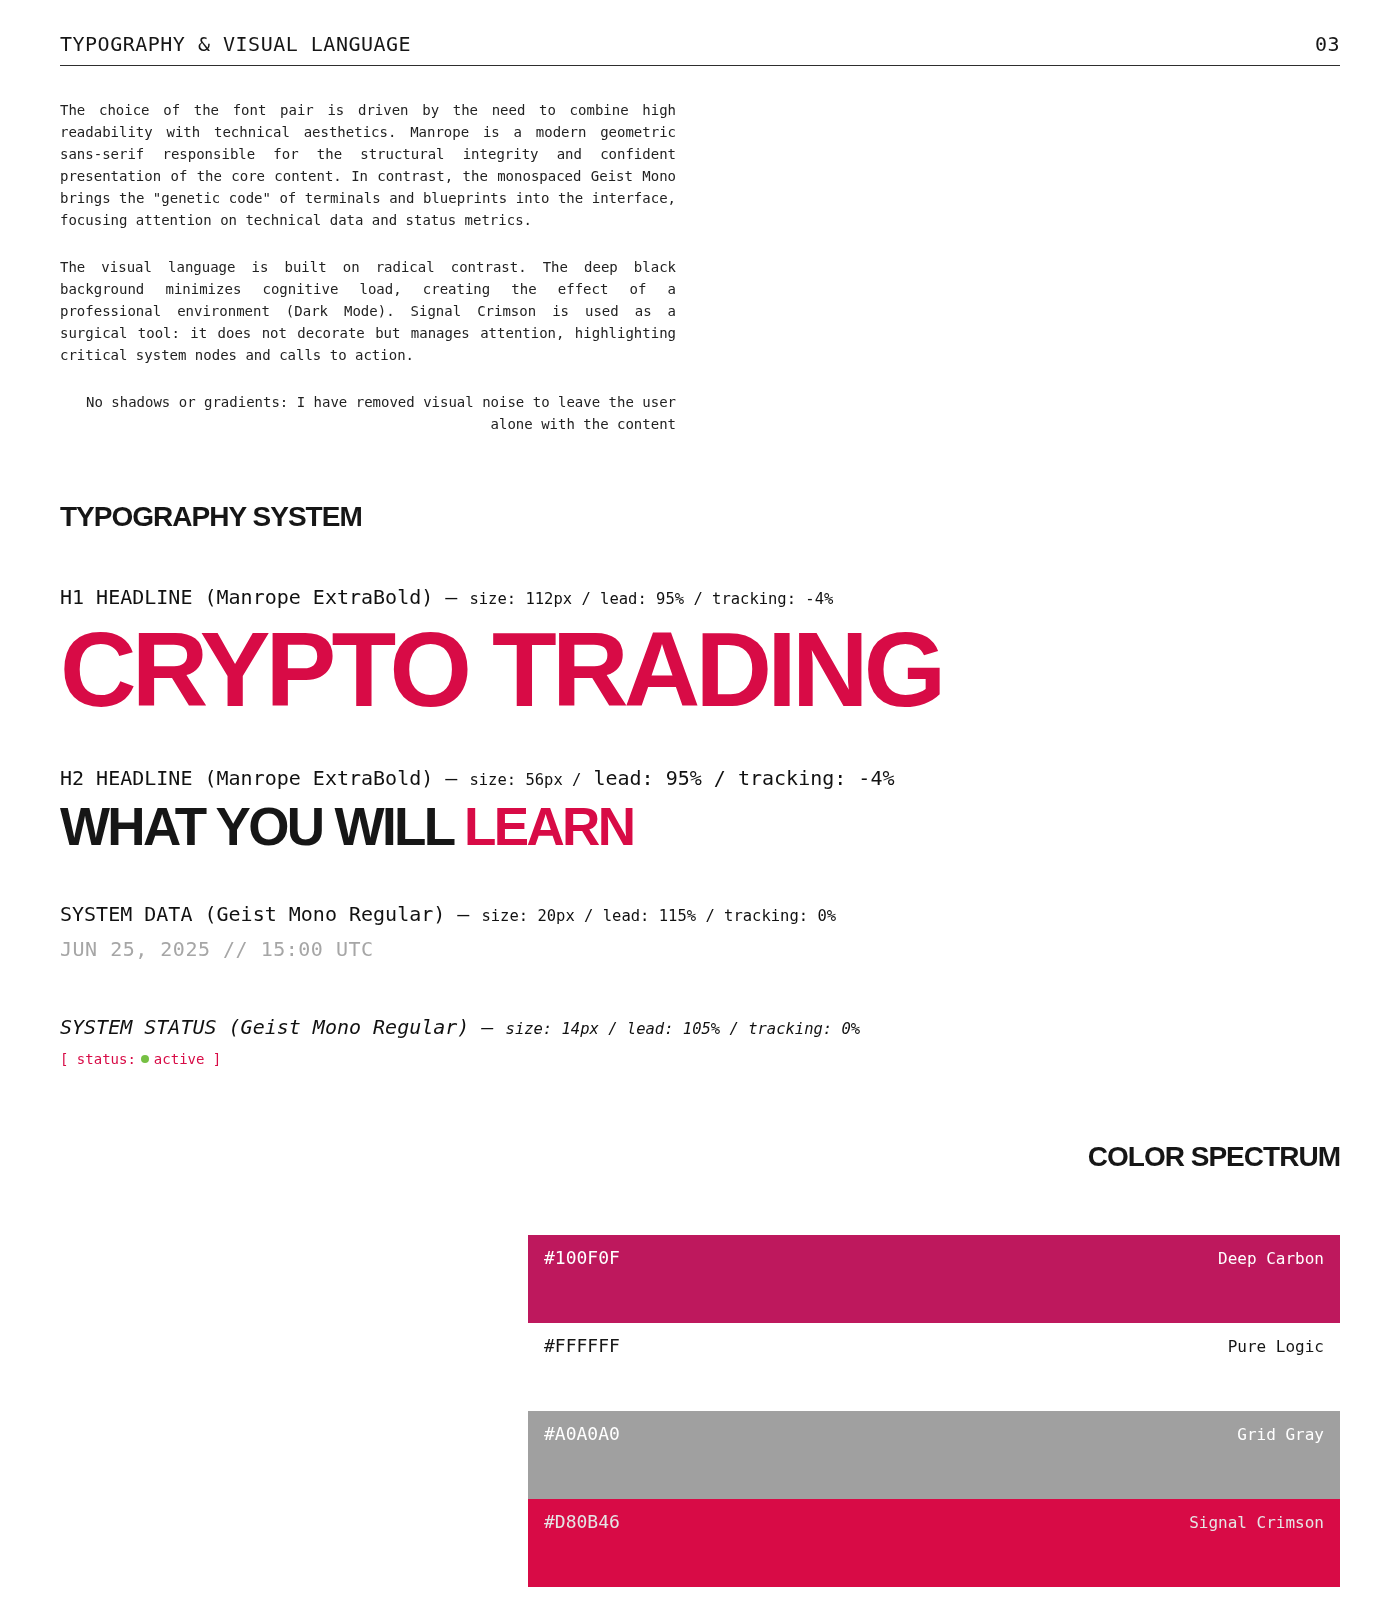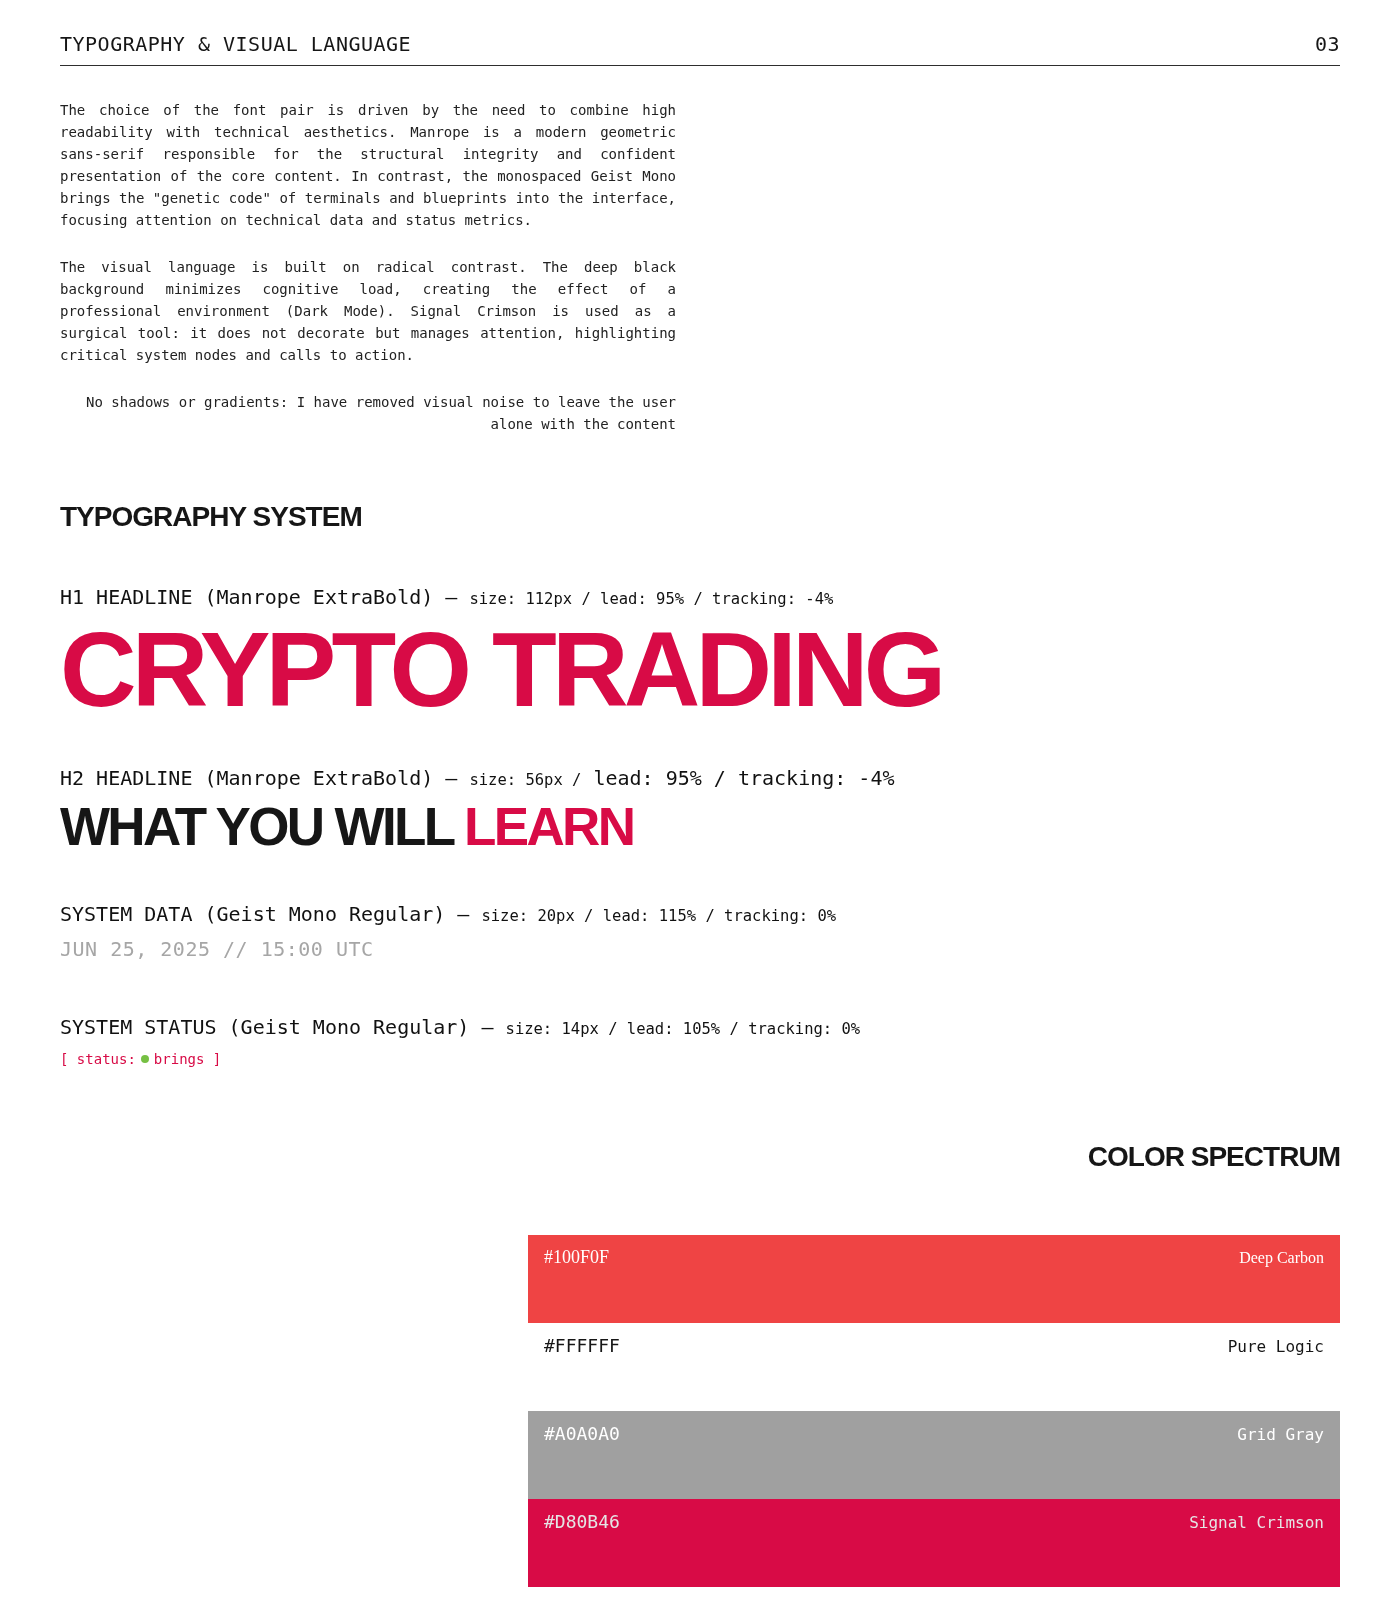--- a/index.html
+++ b/index.html
@@ -60,21 +60,21 @@
   .spec-line {
     font-size: 20px;
     color: #111111;
     white-space: nowrap;
   }
   .spec-line .specs-small { font-size: 15.5px; }
   .spec-line .specs-large { font-size: 20px; }
   .spec-h1 { margin-top: 52px; }
   .spec-h2 { margin-top: 46px; }
   .spec-data { margin-top: 50px; }
-  .spec-status { margin-top: 54px; }
+  .spec-status { margin-top: 54px; font-style: italic; }
 
   
   .sample-h1 {
     font-family: "Liberation Sans", sans-serif;
     font-weight: 700;
     font-size: 106px;
     line-height: 0.95;
     letter-spacing: -0.045em;
     color: #D80B46;
     margin-top: 10px;
@@ -121,21 +121,21 @@
   }
   .swatch {
     height: 88px;
     padding: 12px 16px;
     display: flex;
     justify-content: space-between;
     align-items: flex-start;
   }
   .swatch .hex  { font-size: 18px; }
   .swatch .name { font-size: 16px; padding-top: 2px; }
-  .swatch-0 { background: #ef4444; color: #ffffff; font-family: Liberation Serif, serif; }
+  .swatch-0 { background: #be185d; color: #ffffff; }
   .swatch-1 { background: #FFFFFF; color: #161616; }
   .swatch-2 { background: #A0A0A0; color: #ffffff; }
   .swatch-3 { background: #D80B46; color: #e5e5e5; }
 </style>
 </head>
 <body>
 
 <div class="page">
 
   <div class="header">
@@ -174,21 +174,21 @@
   <div class="sample-data">JUN 25, 2025 // 15:00 UTC</div>
 
   <div class="spec-line spec-status">
     <span>SYSTEM STATUS (Geist Mono Regular)</span>
     <span>—</span>
     <span class="specs-small">size: 14px / lead: 105% / tracking: 0%</span>
   </div>
   <div class="sample-status">
     <span>[ status:</span>
     <span class="status-dot"></span>
-    <span>brings ]</span>
+    <span>active ]</span>
   </div>
 
   <h2 class="section-title color-title">COLOR SPECTRUM</h2>
 
   <div class="swatches">
     <div class="swatch swatch-0">
       <span class="hex">#100F0F</span>
       <span class="name">Deep Carbon</span>
     </div>
     <div class="swatch swatch-1">

